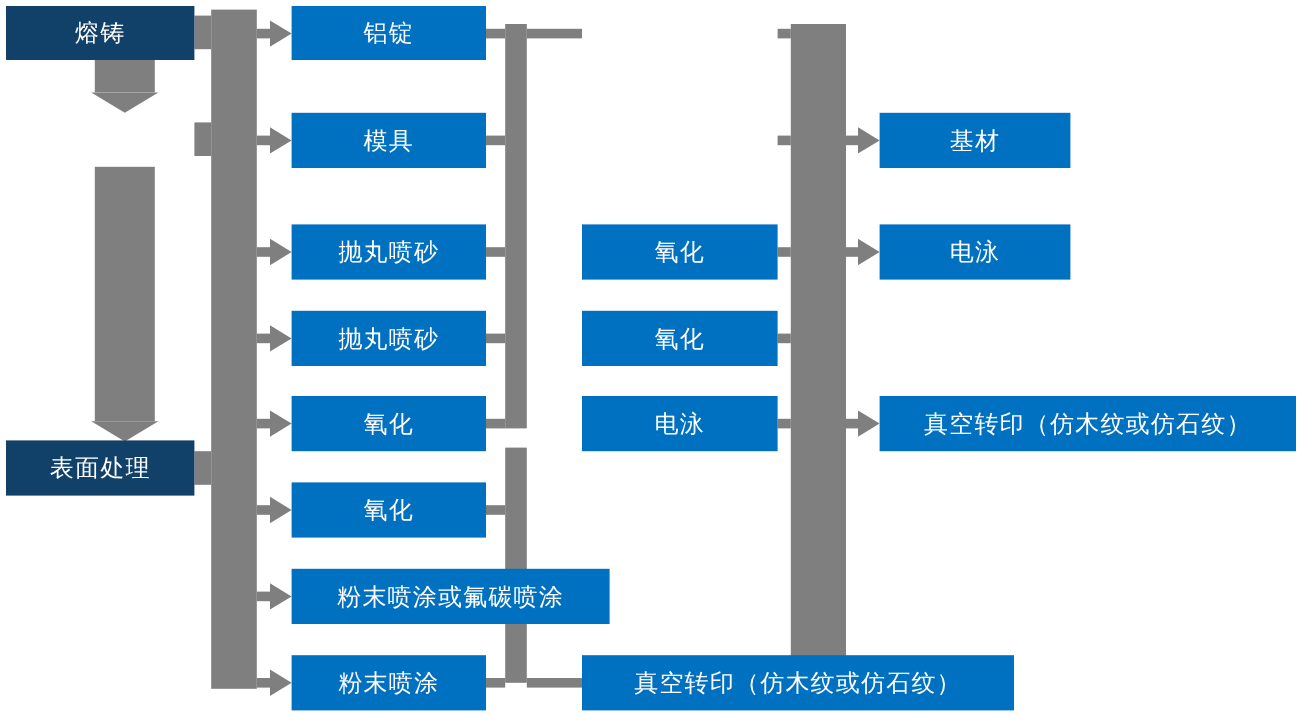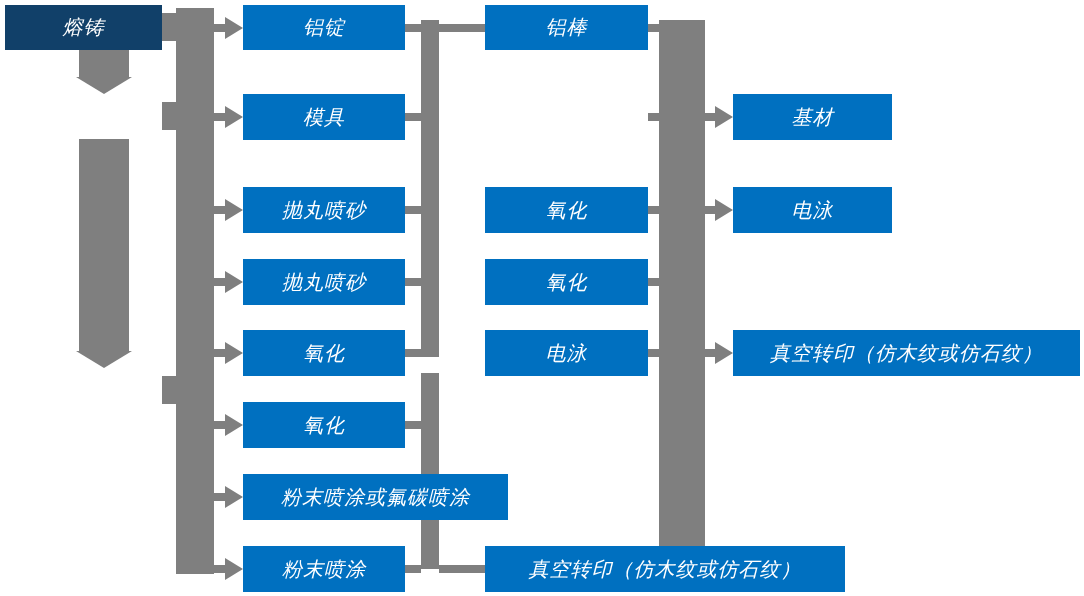--- a/index.html
+++ b/index.html
@@ -1,19 +1,19 @@
 <!DOCTYPE html>
 <html style="--stage: #114069; --step: #0070c0; --connector: #7f7f7f; --text: #ffffff;"><head>
 <meta charset="utf-8">
 <style>
   * { margin:0; padding:0; box-sizing:border-box; }
   html,body { background:#ffffff; font-family:"Liberation Sans", sans-serif; }
   .canvas {
     position:relative; width:1084px; height:596px;
-    background:#ffffff; overflow:hidden;font-style:italic;
+    background:#ffffff; overflow:hidden;
   }
   .node {
     position:absolute; z-index:2;
     display:flex; align-items:center; justify-content:center;
     color:var(--text,#ffffff); font-size:20px; letter-spacing:1px;
     text-align:center; white-space:nowrap;
   }
   .node.stage { background:var(--stage,#114069); }
   .node.step  { background:var(--step,#0070c0); }
   .conn { position:absolute; z-index:1; background:var(--connector,#7f7f7f); }
@@ -79,31 +79,31 @@
   <div class="conn" style="left:648px;top:278px;width:11px;height:8px"></div>
   <div class="conn" style="left:648px;top:349px;width:11px;height:8px"></div>
   <div class="conn" style="left:705px;top:113px;width:10px;height:8px"></div>
   <div class="arrow-right" style="left:715px;top:106px"></div>
   <div class="conn" style="left:705px;top:206px;width:10px;height:8px"></div>
   <div class="arrow-right" style="left:715px;top:199px"></div>
   <div class="conn" style="left:705px;top:349px;width:10px;height:8px"></div>
   <div class="arrow-right" style="left:715px;top:342px"></div>
 
   <div class="node stage" style="left:5px;top:5px;width:157px;height:45px">熔铸</div>
+  <div class="node stage" style="left:5px;top:367px;width:157px;height:46px">表面处理</div>
 
   <div class="node step" style="left:243px;top:5px;width:162px;height:45px">铝锭</div>
   <div class="node step" style="left:243px;top:94px;width:162px;height:46px">模具</div>
   <div class="node step" style="left:243px;top:187px;width:162px;height:46px">抛丸喷砂</div>
   <div class="node step" style="left:243px;top:259px;width:162px;height:46px">抛丸喷砂</div>
   <div class="node step" style="left:243px;top:330px;width:162px;height:46px">氧化</div>
   <div class="node step" style="left:243px;top:402px;width:162px;height:46px">氧化</div>
   <div class="node step" style="left:243px;top:474px;width:265px;height:46px">粉末喷涂或氟碳喷涂</div>
   <div class="node step" style="left:243px;top:546px;width:162px;height:46px">粉末喷涂</div>
 
-  <div class="node step" style="left:485px;top:5px;width:163px;height:45px">铝棒</div>
   <div class="node step" style="left:485px;top:187px;width:163px;height:46px">氧化</div>
   <div class="node step" style="left:485px;top:259px;width:163px;height:46px">氧化</div>
   <div class="node step" style="left:485px;top:330px;width:163px;height:46px">电泳</div>
   <div class="node step" style="left:485px;top:546px;width:360px;height:46px">真空转印（仿木纹或仿石纹）</div>
 
   <div class="node step" style="left:733px;top:94px;width:159px;height:46px">基材</div>
   <div class="node step" style="left:733px;top:187px;width:159px;height:46px">电泳</div>
   <div class="node step" style="left:733px;top:330px;width:347px;height:46px">真空转印（仿木纹或仿石纹）</div>
 
 </div>

